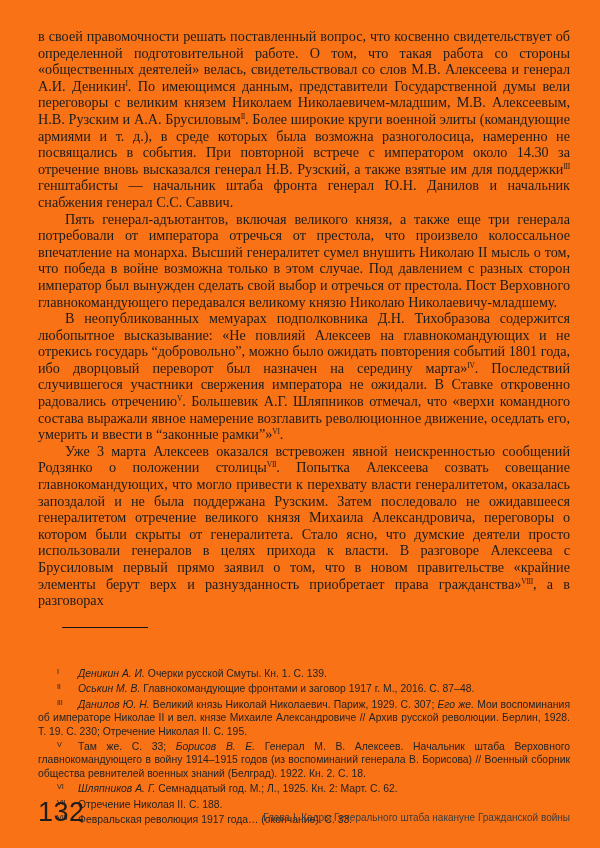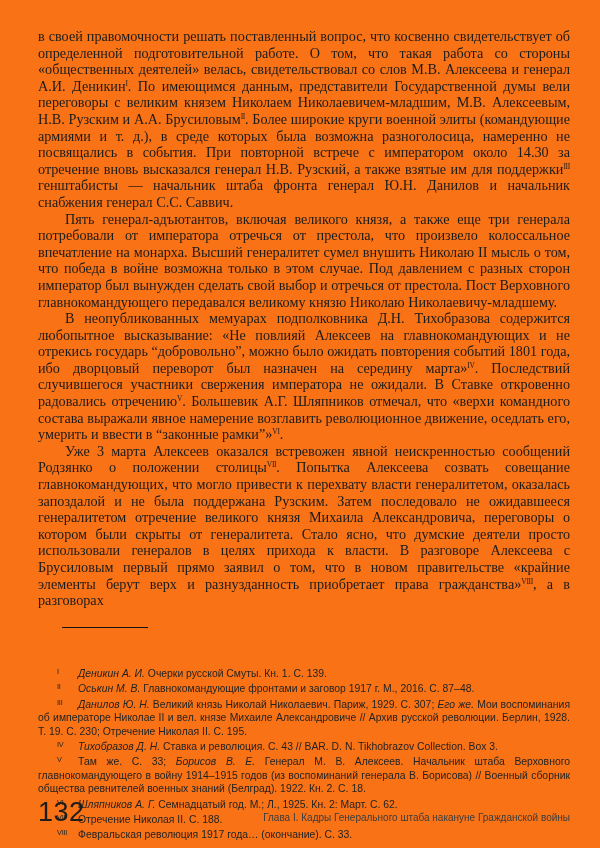--- a/index.html
+++ b/index.html
@@ -85,21 +85,20 @@
       <p class="para indent"><span>В неопубликованных мемуарах подполковника Д.Н. Тихобразова содержится любопытное высказывание: «Не повлияй Алексеев на главнокомандующих и не отрекись государь “добровольно”, можно было ожидать повторения событий 1801 года, ибо дворцовый переворот был назначен на середину марта»</span><sup class="fn-ref">IV</sup><span>. Последствий случившегося участники свержения императора не ожидали. В Ставке откровенно радовались отречению</span><sup class="fn-ref">V</sup><span>. Большевик А.Г. Шляпников отмечал, что «верхи командного состава выражали явное намерение возглавить революционное движение, оседлать его, умерить и ввести в “законные рамки”»</span><sup class="fn-ref">VI</sup><span>.</span></p>
       <p class="para indent"><span>Уже 3 марта Алексеев оказался встревожен явной неискренностью сообщений Родзянко о положении столицы</span><sup class="fn-ref">VII</sup><span>. Попытка Алексеева созвать совещание главнокомандующих, что могло привести к перехвату власти генералитетом, оказалась запоздалой и не была поддержана Рузским. Затем последовало не ожидавшееся генералитетом отречение великого князя Михаила Александровича, переговоры о котором были скрыты от генералитета. Стало ясно, что думские деятели просто использовали генералов в целях прихода к власти. В разговоре Алексеева с Брусиловым первый прямо заявил о том, что в новом правительстве «крайние элементы берут верх и разнузданность приобретает права гражданства»</span><sup class="fn-ref">VIII</sup><span>, а в разговорах</span></p>
     </div>
 
   <div class="fn-rule"></div>
 
   <div class="footnotes">
       <div class="fn"><sup class="fn-marker">I</sup><span class="it">Деникин А. И.</span><span> Очерки русской Смуты. Кн. 1. С. 139.</span></div>
       <div class="fn"><sup class="fn-marker">II</sup><span class="it">Оськин М. В.</span><span> Главнокомандующие фронтами и заговор 1917 г. М., 2016. С. 87–48.</span></div>
       <div class="fn"><sup class="fn-marker">III</sup><span class="it">Данилов Ю. Н.</span><span> Великий князь Николай Николаевич. Париж, 1929. С. 307; </span><span class="it">Его же.</span><span> Мои воспоминания об императоре Николае II и вел. князе Михаиле Александровиче // Архив русской революции. Берлин, 1928. Т. 19. С. 230; Отречение Николая II. С. 195.</span></div>
-      <div class="fn"><sup class="fn-marker">IV</sup><span class="it">Тихобразов Д. Н.</span><span> Ставка и революция. С. 43 // BAR. D. N. Tikhobrazov Collection. Box 3.</span></div>
       <div class="fn"><sup class="fn-marker">V</sup><span>Там же. С. 33; </span><span class="it">Борисов В. Е.</span><span> Генерал М. В. Алексеев. Начальник штаба Верховного главнокомандующего в войну 1914–1915 годов (из воспоминаний генерала В. Борисова) // Военный сборник общества ревнителей военных знаний (Белград). 1922. Кн. 2. С. 18.</span></div>
       <div class="fn"><sup class="fn-marker">VI</sup><span class="it">Шляпников А. Г.</span><span> Семнадцатый год. М.; Л., 1925. Кн. 2: Март. С. 62.</span></div>
       <div class="fn"><sup class="fn-marker">VII</sup><span>Отречение Николая II. С. 188.</span></div>
       <div class="fn"><sup class="fn-marker">VIII</sup><span>Февральская революция 1917 года… (окончание). С. 33.</span></div>
     </div>
 
   <div class="page-footer">
     <span class="page-number">132</span>
     <span class="running-title">Глава I. Кадры Генерального штаба накануне Гражданской войны</span>
   </div>

